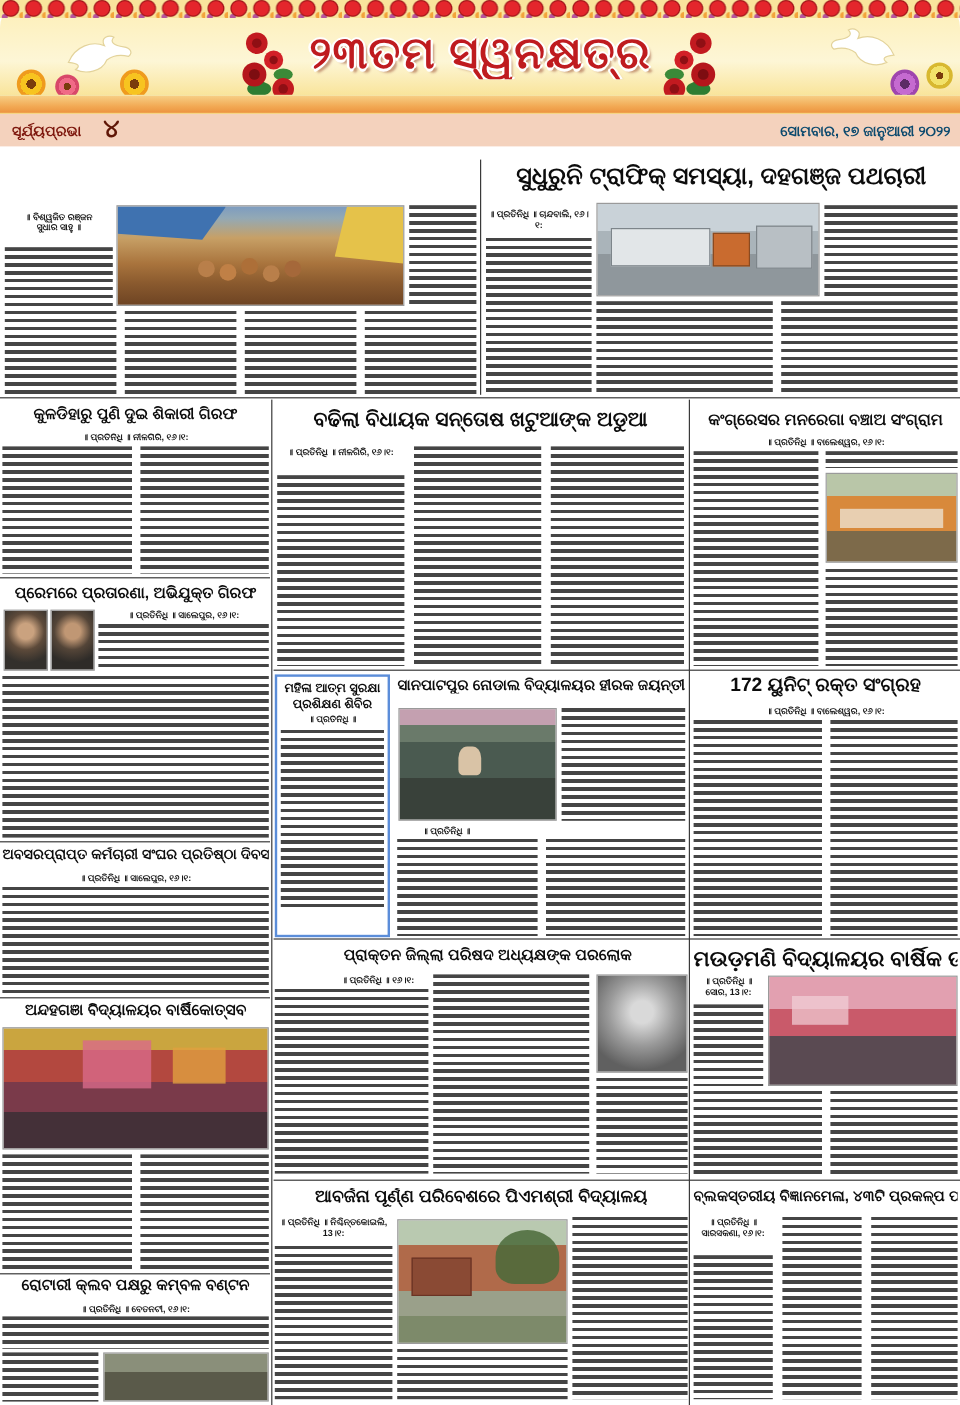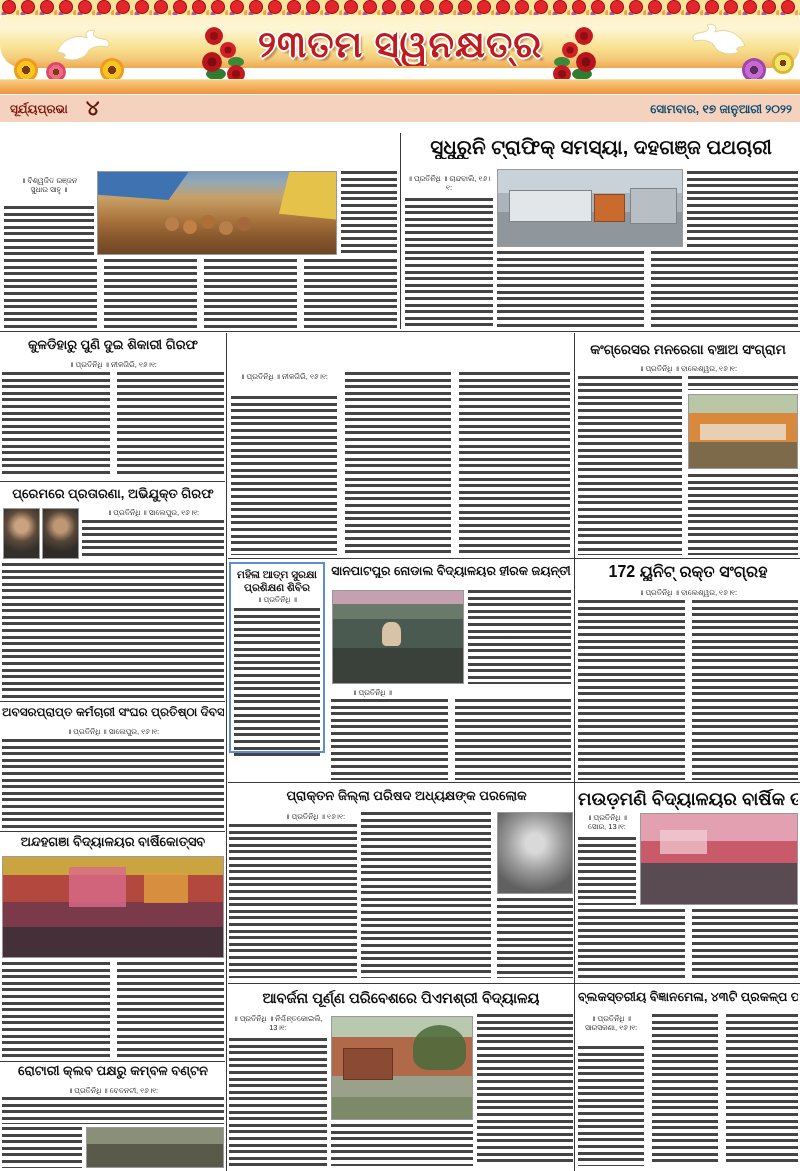--- a/index.html
+++ b/index.html
@@ -1,19 +1,19 @@
 <!DOCTYPE html>
 <html lang="or"><head>
 <meta charset="utf-8">
 <style>
   html,body{margin:0;padding:0;background:#888;}
   #page{position:relative;width:800px;height:1171px;background:#ffffff;
         font-family:"Liberation Sans","DejaVu Sans",sans-serif;overflow:hidden;}
   
-  #masthead{position:absolute;left:0;top:0;width:800px;height:68px;
+  #masthead{position:absolute;left:0;top:0;width:800px;height:121px;
     background:linear-gradient(180deg,#fdeeb4 0%,#fdf6d6 42%,#f8e190 70%,#f3cb7c 86%,#efa94f 100%);border-radius:23px;}
   #garland{position:absolute;left:0;top:0;width:800px;height:15px;background-color:#f9e49c;
     background-image:radial-gradient(circle at 9px 7px,#e4262c 5.5px,#9e1216 6.5px,transparent 7.5px),
                      radial-gradient(circle at 19px 13px,#f2a43a 2.5px,transparent 3.5px),
                      radial-gradient(circle at 4px 14px,#b5559e 2px,transparent 3px);
     background-size:19px 15px;}
   #wave{position:absolute;left:0;top:79px;width:800px;height:14px;
     background:linear-gradient(180deg,#f7cd84 0%,#f2aa55 60%,#ec9440 100%);
     border-top:1px solid #f6e3a5;}
   .bannertitle{position:absolute;left:205px;top:24px;width:390px;text-align:center;
@@ -22,21 +22,21 @@
   .flower{position:absolute;border-radius:50%;}
   
   #hdr{position:absolute;left:0;top:95px;width:800px;height:27px;background:#f4d2bd;}
   #hdr .paper{position:absolute;left:10px;top:7px;font-size:12px;font-weight:bold;color:#7c150b;}
   #hdr .pg{position:absolute;left:86px;top:1px;font-size:21px;font-weight:bold;color:#5f1606;}
   #hdr .date{position:absolute;right:8px;top:7px;font-size:12px;font-weight:bold;color:#0c4a6e;}
   
   .rule{position:absolute;background:#3a3a3a;}
   .hl{position:absolute;font-weight:bold;color:#0c0c0c;text-align:center;
       white-space:nowrap;overflow:hidden;line-height:1.15;}
-  .by{position:absolute;font-weight:normal;font-size:7.5px;color:#151515;text-align:center;
+  .by{position:absolute;font-weight:bold;font-size:7.5px;color:#151515;text-align:center;
       white-space:nowrap;overflow:hidden;line-height:1.25;}
   .greek{position:absolute;
       background-image:repeating-linear-gradient(to bottom,rgba(28,28,28,.82) 0 3px,transparent 3px 6.6px);}
   .cols{position:absolute;display:flex;gap:7px;}
   .cols .c{flex:1;background-image:repeating-linear-gradient(to bottom,rgba(28,28,28,.82) 0 3px,transparent 3px 6.6px);}
   .photo{position:absolute;overflow:hidden;border:1px solid #9a9a9a;box-sizing:border-box;}
   .ps{position:absolute;}
   .box7{position:absolute;border:2px solid #5b8dd9;box-sizing:border-box;padding:4px 3px;}
   .box7 .t{font-size:10.5px;font-weight:bold;text-align:center;line-height:1.2;color:#0c0c0c;overflow:hidden;}
 </style>
@@ -165,35 +165,36 @@
     <div class="c"></div>
       <div class="c"></div>
   </div>
 
   <div class="hl" style="left:2px;top:1064px;width:222px;font-size:13px;">ରୋଟାରୀ କ୍ଲବ ପକ୍ଷରୁ କମ୍ବଳ ବଣ୍ଟନ</div>
   <div class="by" style="left:2px;top:1086px;width:222px;">॥ ପ୍ରତିନିଧି ॥ ବେତନଟୀ, ୧୬।୧:</div>
   <div class="greek" style="left:2px;top:1097px;width:222px;height:27px;"></div>
   <div class="greek" style="left:2px;top:1127px;width:80px;height:41px;"></div>
   <div class="photo" style="left:86px;top:1127px;width:138px;height:41px;background:linear-gradient(180deg,#8a8f7a 0 40%,#5a5a4a 40% 100%);"></div>
 
+  <div class="hl" style="left:231px;top:340px;width:339px;font-size:17px;">ବଢିଲା ବିଧାୟକ ସନ୍ତୋଷ ଖଟୁଆଙ୍କ ଅଡୁଆ</div>
   <div class="by" style="left:231px;top:372px;width:106px;white-space:normal;">॥ ପ୍ରତିନିଧି ॥ ନୀଳଗିରି, ୧୬।୧:</div>
   <div class="greek" style="left:231px;top:396px;width:106px;height:159px;"></div>
   <div class="greek" style="left:345px;top:372px;width:106px;height:183px;"></div>
   <div class="greek" style="left:459px;top:372px;width:111px;height:183px;"></div>
 
   <div class="hl" style="left:578px;top:342px;width:220px;font-size:13.5px;">କଂଗ୍ରେସର ମନରେଗା ବଞ୍ଚାଅ ସଂଗ୍ରାମ</div>
   <div class="by" style="left:578px;top:364px;width:220px;">॥ ପ୍ରତିନିଧି ॥ ବାଲେଶ୍ୱର, ୧୬।୧:</div>
   <div class="greek" style="left:578px;top:376px;width:104px;height:179px;"></div>
   <div class="photo" style="left:688px;top:394px;width:110px;height:75px;background:linear-gradient(180deg,#b9c6a8 0 25%,#d8893b 25% 65%,#7d6a4a 65% 100%);">
     <div class="ps" style="left:10%;top:40%;width:80%;height:22%;background:#f0ede4;opacity:.7;"></div>
   </div>
   <div class="greek" style="left:688px;top:474px;width:110px;height:81px;"></div>
   <div class="greek" style="left:688px;top:376px;width:110px;height:14px;"></div>
 
-  <div class="box7" style="left:229px;top:562px;width:96px;height:191px;">
+  <div class="box7" style="left:229px;top:562px;width:96px;height:219px;">
     <div class="t">ମହିଳା ଆତ୍ମ ସୁରକ୍ଷା ପ୍ରଶିକ୍ଷଣ ଶିବିର</div>
     <div class="by" style="position:static;margin-top:2px;">॥ ପ୍ରତିନିଧି ॥</div>
     <div class="greek" style="position:static;width:100%;height:148px;margin-top:3px;"></div>
   </div>
 
   <div class="hl" style="left:331px;top:564px;width:240px;font-size:12.5px;">ସାନପାଟପୁର ନୋଡାଲ ବିଦ୍ୟାଳୟର ହୀରକ ଜୟନ୍ତୀ</div>
   <div class="photo" style="left:332px;top:590px;width:132px;height:94px;background:linear-gradient(180deg,#c4a0b0 0 14%,#6a7a6a 14% 30%,#4a5a50 30% 62%,#39413a 62% 100%);">
     <div class="ps" style="left:38%;top:34%;width:14%;height:26%;background:#d9c3a6;border-radius:40% 40% 20% 20%;"></div>
   </div>
   <div class="greek" style="left:468px;top:590px;width:103px;height:94px;"></div>

